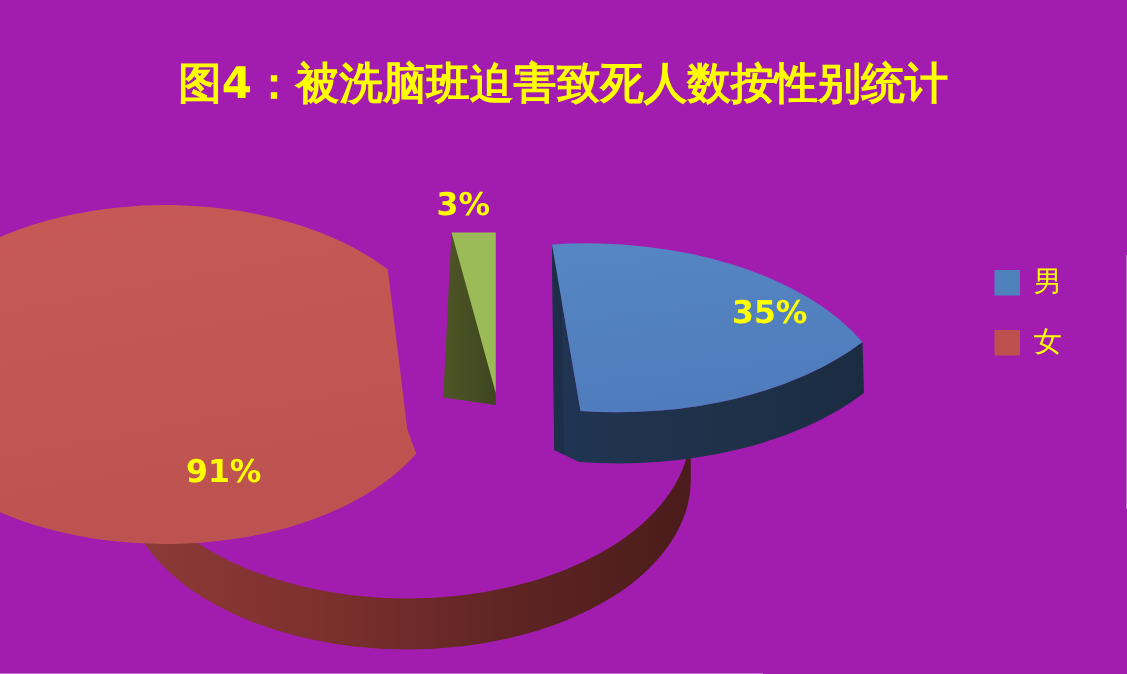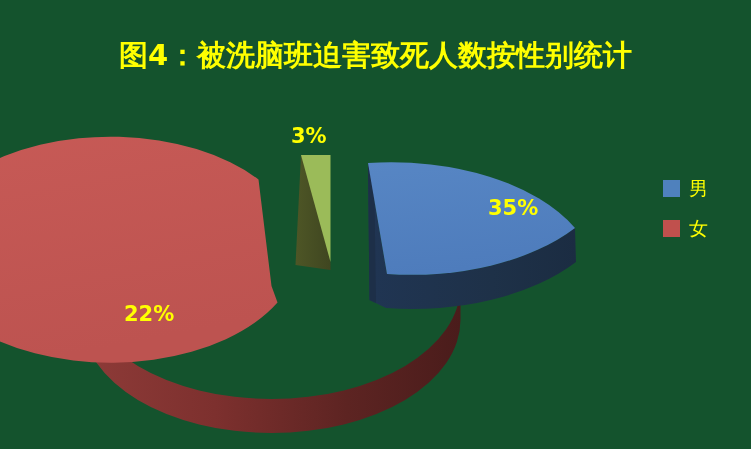--- a/index.html
+++ b/index.html
@@ -9,21 +9,21 @@
   body {
     width: 751px;
     height: 449px;
     overflow: hidden;
     font-family: "Liberation Sans", "DejaVu Sans", sans-serif;
   }
   #chart-root {
     position: relative;
     width: 751px;
     height: 449px;
-    background: #14532d;
+    background: #a21caf;
   }
   #chart-title {
     position: absolute;
     left: 0;
     top: 38px;
     width: 751px;
     text-align: center;
     color: #ffff00;
     font-size: 29px;
     font-weight: bold;
@@ -149,21 +149,21 @@
     <g>
 
       <path fill="url(#oliveSideGrad)" d="M 301 155 L 295.5 265 L 330.5 270 L 330.5 262 L 311 158 Z"></path>
 
       <path fill="#9bbb59" d="M 301 155 L 330.5 155 L 330.5 262 Z"></path>
     </g>
   </svg>
 
   <div class="slice-label" id="label-male">35%</div>
 
-  <div class="slice-label" id="label-female">22%</div>
+  <div class="slice-label" id="label-female">91%</div>
 
   <div class="slice-label" id="label-unknown">3%</div>
 
   <div id="legend">
 
     <div class="legend-row">
       <span class="legend-swatch" style="background:#4f81bd;"></span>
       <span class="legend-text">男</span>
     </div>
 

